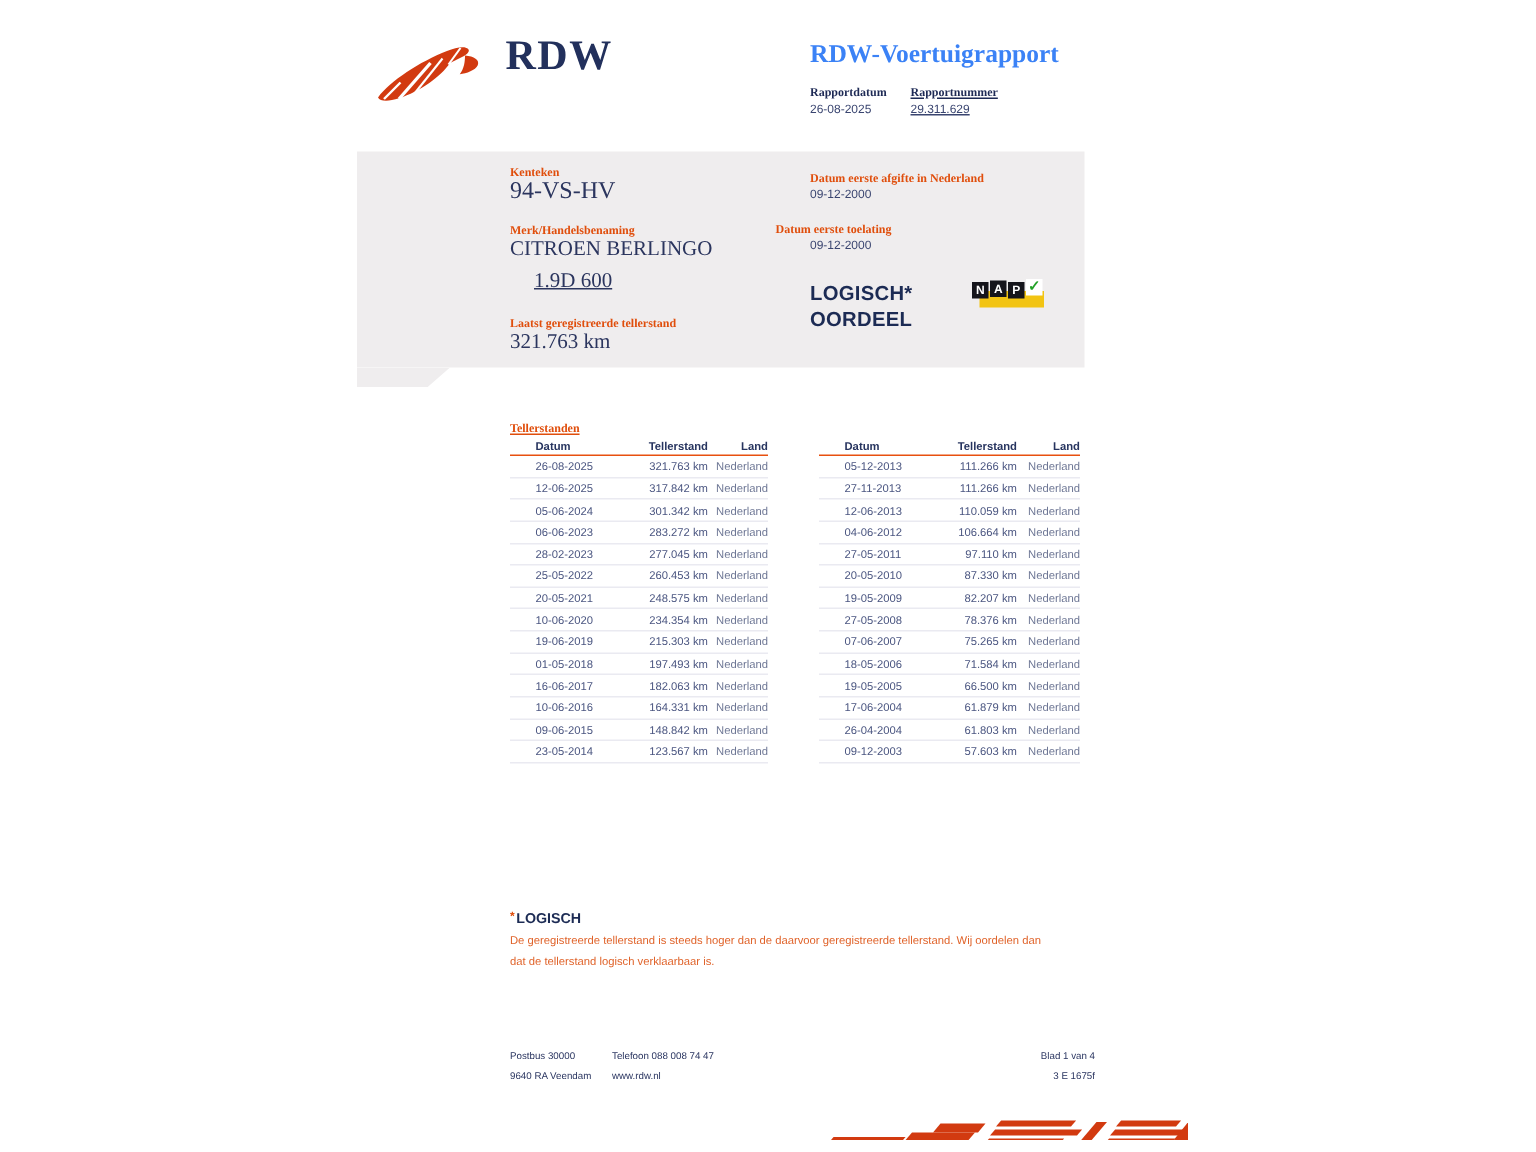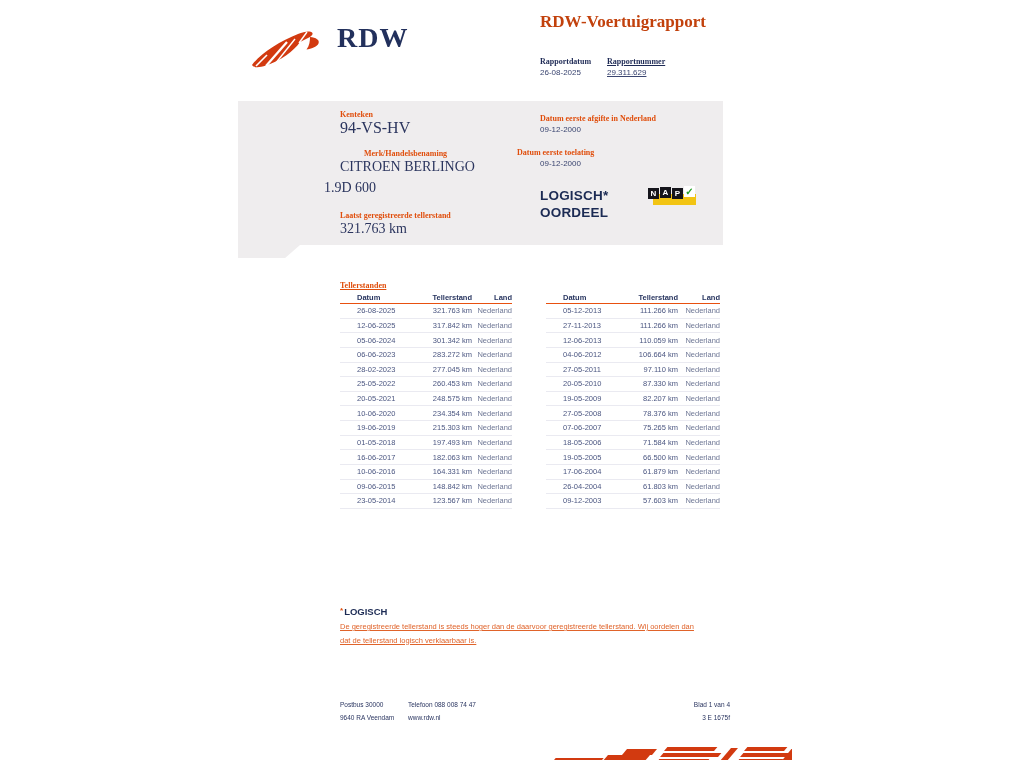--- a/index.html
+++ b/index.html
@@ -3,40 +3,40 @@
 <meta charset="utf-8">
 <style>
   html,body{margin:0;padding:0;}
   .page{position:relative;width:1024px;height:760px;background:#ffffff;overflow:hidden;
         font-family:"Liberation Sans",sans-serif;color:#2b355e;}
 
   
   .rdw-logo{position:absolute;left:250px;top:28px;width:84px;height:42px;}
   .logo-text{position:absolute;left:337px;top:22px;font-family:"Liberation Serif",serif;
              font-weight:bold;font-size:28px;letter-spacing:1px;color:#22305c;}
-  .doc-title{position:absolute;left:540px;top:12px;font-family:"Liberation Serif",serif;
-             font-weight:bold;font-size:17px;color:#c2410c;}
+  .doc-title{position:absolute;left:540px;top:26px;font-family:"Liberation Serif",serif;
+             font-weight:bold;font-size:17px;color:#3b82f6;}
   .meta-label{position:absolute;top:57px;font-family:"Liberation Serif",serif;font-weight:bold;
               font-size:8px;color:#1e2a55;}
   .meta-value{position:absolute;top:68px;font-size:8px;color:#3a4570;}
   .m1{left:540px;} .m2{left:607px;text-decoration:underline;}
 
   
   .panel{position:absolute;left:238px;top:101px;width:485px;height:144px;background:#efedee;}
   .panel-tab{position:absolute;left:238px;top:245px;width:62px;height:13px;background:#efedee;
              clip-path:polygon(0 0,100% 0,76% 100%,0 100%);}
   .f-label{position:absolute;font-family:"Liberation Serif",serif;font-weight:bold;
            font-size:8px;color:#e04e0c;}
   .f-serif{position:absolute;font-family:"Liberation Serif",serif;color:#2b355e;}
   .f-sans{position:absolute;font-size:8px;color:#3a4570;}
   .lbl-kenteken{left:340px;top:110px;}
   .val-kenteken{left:340px;top:119px;font-size:16px;}
-  .lbl-merk{left:340px;top:149px;margin-left:24px;}
+  .lbl-merk{left:340px;top:149px;}
   .val-merk1{left:340px;top:159px;font-size:14px;}
-  .val-merk2{left:324px;top:180px;font-size:14px;}
+  .val-merk2{left:356px;top:180px;font-size:14px;text-decoration:underline;}
   .lbl-teller{left:340px;top:211px;}
   .val-teller{left:340px;top:221px;font-size:14px;}
   .lbl-afgifte{left:540px;top:114px;}
   .val-afgifte{left:540px;top:125px;}
   .lbl-toelating{left:517px;top:148px;}
   .val-toelating{left:540px;top:159px;}
   .oordeel{position:absolute;left:540px;top:188px;font-size:13.5px;font-weight:bold;
            color:#1c2b54;line-height:16.5px;letter-spacing:0.2px;}
 
   
@@ -61,21 +61,21 @@
   .c0{width:58px;text-align:left;margin-left:17px;}
   .c1{width:57px;text-align:right;}
   .c2{flex:1;text-align:right;color:#6e7795;}
   .t-head .c1{padding-right:14px;}
   .t-head .c2{color:#27345f;}
 
   
   .fn-title{position:absolute;left:340px;top:606px;font-size:9.5px;font-weight:bold;color:#1c2b54;}
   .fn-star{color:#e04e0c;font-size:8px;vertical-align:2px;margin-right:1px;}
   .fn-text{position:absolute;left:340px;top:620px;width:400px;font-size:7.5px;
-           line-height:13.5px;color:#e0632a;text-decoration:underline;}
+           line-height:13.5px;color:#e0632a;}
   .fn-text span{display:block;}
 
   
   .footer-item{position:absolute;font-size:6.5px;color:#2a3560;}
   .ft-r1{top:701px;} .ft-r2{top:714px;}
   .ft-c1{left:340px;} .ft-c2{left:408px;}
   .ft-right{right:294px;text-align:right;left:auto;}
 
   
   .bottom-art{position:absolute;left:548px;top:746px;width:244px;height:22px;overflow:hidden;}

